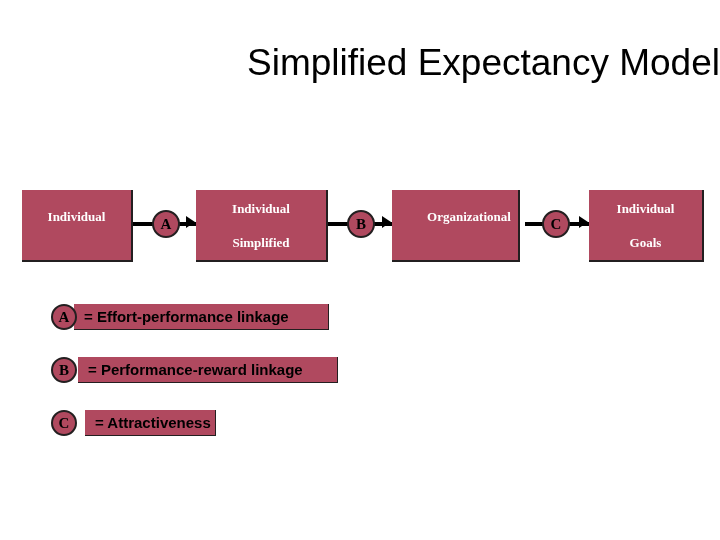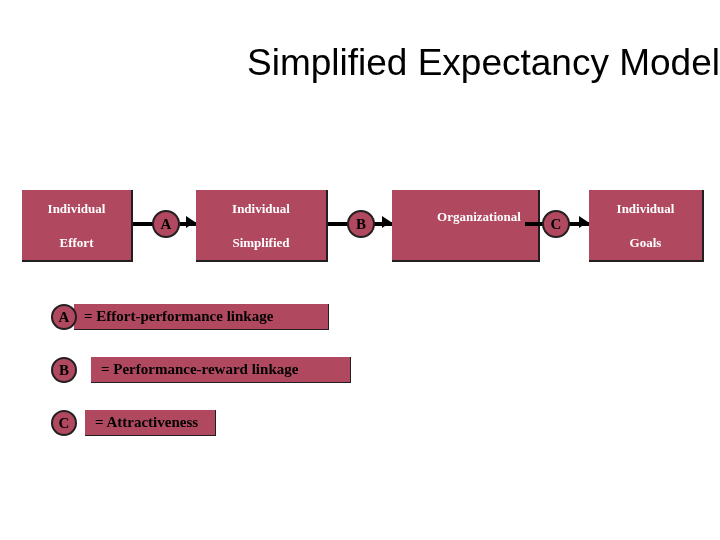--- a/index.html
+++ b/index.html
@@ -95,21 +95,21 @@
   
   .legend-row { position: absolute; left: 0; }
   .legend-bar {
     position: absolute;
     height: 26px;
     background: #b0495f;
     border-right: 1px solid #231f20;
     border-bottom: 1px solid #231f20;
     box-sizing: border-box;
     color: #000000;
-    font-family: Liberation Serif, serif;
+    font-family: Liberation Sans, sans-serif;
     font-weight: bold;
     font-size: 15px;
     display: flex;
     align-items: center;
     padding-left: 10px;
     white-space: nowrap;
   }
   .legend-circle {
     position: absolute;
     width: 26px;
@@ -131,40 +131,39 @@
 </head>
 <body>
 
 <div id="slide">
 
   <div id="title">Simplified Expectancy Model</div>
 
   <div class="flow-box" style="left:22px; top:190px; width:111px; height:72px;">
     <span>
       <span>Individual</span><br>
-      <span>Effort</span>
     </span>
   </div>
 
   <div class="connector" style="left:133px; width:63px;"></div>
   <div class="arrowhead" style="left:186px;"></div>
   <div class="link-circle" style="left:152px;">A</div>
 
   <div class="flow-box" style="left:196px; top:190px; width:132px; height:72px;">
     <span>
       <span>Individual</span><br>
       <span>Simplified</span>
     </span>
   </div>
 
   <div class="connector" style="left:328px; width:64px;"></div>
   <div class="arrowhead" style="left:382px;"></div>
   <div class="link-circle" style="left:347px;">B</div>
 
-  <div class="flow-box" style="left:392px; top:190px; width:148px; height:72px;padding-left:32px;">
+  <div class="flow-box" style="left:392px; top:190px; width:128px; height:72px;padding-left:32px;">
     <span>
       <span>Organizational</span><br>
     </span>
   </div>
 
   <div class="connector" style="left:525px; width:64px;"></div>
   <div class="arrowhead" style="left:579px;"></div>
   <div class="link-circle" style="left:542px;">C</div>
 
   <div class="flow-box" style="left:589px; top:190px; width:115px; height:72px;">
@@ -173,21 +172,21 @@
       <span>Goals</span>
     </span>
   </div>
 
   <div class="legend-row">
     <div class="legend-bar" style="left:74px; top:304px; width:255px;">= Effort-performance linkage</div>
     <div class="legend-circle" style="left:51px; top:304px;">A</div>
   </div>
 
   <div class="legend-row">
-    <div class="legend-bar" style="left:91px; top:357px; width:260px;">= Performance-reward linkage</div>
+    <div class="legend-bar" style="left:78px; top:357px; width:260px;">= Performance-reward linkage</div>
     <div class="legend-circle" style="left:51px; top:357px;">B</div>
   </div>
 
   <div class="legend-row">
     <div class="legend-bar" style="left:85px; top:410px; width:131px;">= Attractiveness</div>
     <div class="legend-circle" style="left:51px; top:410px;">C</div>
   </div>
 
 </div>
 

